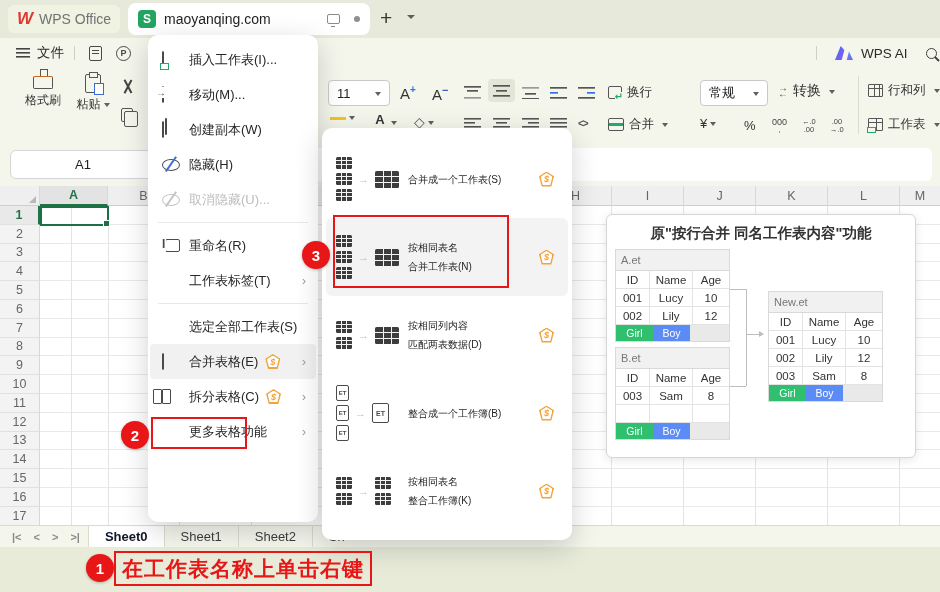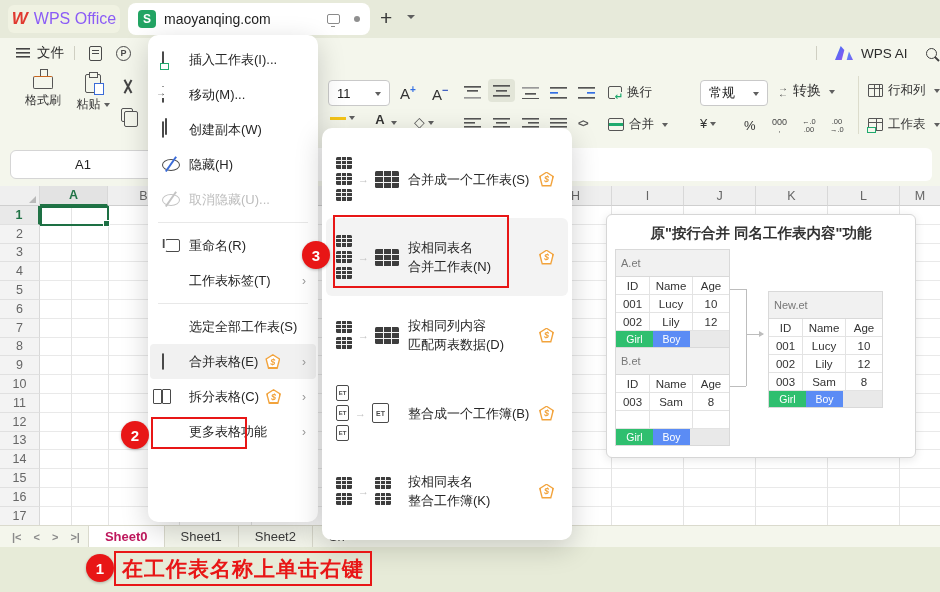--- a/index.html
+++ b/index.html
@@ -5,21 +5,21 @@
   * { margin:0; padding:0; box-sizing:border-box; }
   html,body { width:940px; height:592px; }
   body { font-family:"Liberation Sans","DejaVu Sans",sans-serif; overflow:hidden; }
   #app { position:relative; width:940px; height:592px; background:#f4f6ec; overflow:hidden; }
 
   
   .titlebar { position:absolute; left:0; top:0; width:940px; height:38px; background:#e7eada; }
   .wps-tab { position:absolute; left:8px; top:5px; width:112px; height:28px; background:#f0f2e2; border-radius:6px;
              display:flex; align-items:center; justify-content:center; gap:7px; }
   .wps-logo { color:#e0392f; font-weight:bold; font-style:italic; font-size:17px; letter-spacing:-1px; }
-  .wps-name { font-size:16px; color:#8b5cf6; }
+  .wps-name { font-size:14px; color:#737373; }
   .doc-tab { position:absolute; left:128px; top:3px; width:242px; height:32px; background:#fff; border-radius:8px;
              display:flex; align-items:center; padding:0 10px; gap:8px; }
   .s-icon { width:18px; height:18px; background:#22a463; border-radius:4px; color:#fff; font-size:12px; font-weight:bold;
             display:flex; align-items:center; justify-content:center; }
   .doc-title { font-size:14px; color:#1f1f1f; flex:1; }
   .icon-monitor { width:13px; height:10px; border:1.4px solid #8a8a8a; border-radius:2px; position:relative; }
   .icon-monitor::after { content:''; position:absolute; left:3px; bottom:-4px; width:4px; height:3px; border-bottom:1.4px solid #8a8a8a; }
   .dirty-dot { width:6px; height:6px; border-radius:50%; background:#8f8f8f; margin-left:6px; }
   .newtab-plus { position:absolute; left:380px; top:6px; font-size:21px; color:#3a3a3a; font-weight:300; }
   .caret { display:inline-block; width:0; height:0; border:4px solid transparent; border-top:4.5px solid #5f5f5f; margin-left:3px; position:relative; top:2px; }
@@ -117,29 +117,29 @@
        repeating-linear-gradient(to right,transparent 0 71px,#e4e4e4 71px 72px),
        repeating-linear-gradient(to bottom,transparent 0 17.8px,#e9e9e9 17.8px 18.8px);
      background-position:68px 0,68px 0,0 0; background-size:1px 100%,auto,auto; background-repeat:no-repeat,repeat,repeat; }
   .sel-cell { position:absolute; left:40px; top:20px; width:69px; height:19.5px; border:2px solid #1d7044; }
   .sel-cell::after { content:''; position:absolute; right:-3px; bottom:-3px; width:5px; height:5px; background:#1d7044; border:1px solid #fff; }
 
   
   .sheetbar { position:absolute; left:0; top:525px; width:940px; height:22px; background:#f4f6ec; border-top:1px solid #dadacd; display:flex; align-items:center; }
   .nav-group { display:flex; align-items:center; gap:12px; margin-left:12px; color:#8a8a8a; font-size:11px; font-weight:bold; }
   .sheet-tab { height:22px; display:flex; align-items:center; padding:0 16px; font-size:13px; color:#3c3c3c; border-right:1px solid #dadacd; }
-  .sheet-tab.active { background:#fff; color:#be185d; font-weight:bold; border-right:1px solid #dadacd; border-left:1px solid #dadacd; }
+  .sheet-tab.active { background:#fff; color:#0f172a; font-weight:bold; border-right:1px solid #dadacd; border-left:1px solid #dadacd; }
   .statusarea { position:absolute; left:0; top:547px; width:940px; height:45px; background:#e7ebd8; }
 
   
   .panel { position:absolute; left:606px; top:214px; width:310px; height:244px; background:#fff; border:1px solid #d6d6d6; border-radius:6px;
            box-shadow:0 2px 10px rgba(0,0,0,.10); z-index:5; }
   .panel-title { position:absolute; left:0; top:9px; width:100%; text-align:center; font-size:14.5px; font-weight:bold; color:#333; }
   .mini-table { position:absolute; width:115px; font-size:11.5px; color:#333; border:1px solid #d9d9d9; background:#fff; }
-  .mt-name { height:27px; background:#f1f1f1; color:#777; font-size:11px; padding-left:5px; display:flex; align-items:center; border-bottom:1px solid #d9d9d9; }
+  .mt-name { height:21px; background:#f1f1f1; color:#777; font-size:11px; padding-left:5px; display:flex; align-items:center; border-bottom:1px solid #d9d9d9; }
   .mt-row { display:flex; height:18px; border-bottom:1px solid #e3e3e3; }
   .mt-cell { display:flex; align-items:center; justify-content:center; border-right:1px solid #e3e3e3; }
   .mt-cell:nth-child(1){ width:34px; } .mt-cell:nth-child(2){ width:43px; } .mt-cell:nth-child(3){ width:36px; border-right:none; }
   .mt-tabs { display:flex; height:16px; background:#e9e9e9; }
   .mt-tab { width:37px; display:flex; align-items:center; justify-content:center; color:#fff; font-size:10.5px; }
   .mt-tab.girl { background:#2fbf6f; }
   .mt-tab.boy { background:#5b8cf5; }
   .conn { position:absolute; border-color:#bdbdbd; }
   .conn-v { left:139px; top:74px; height:97px; border-left:1px solid #bdbdbd; }
   .conn-h { width:16px; border-top:1px solid #bdbdbd; left:123px; }
@@ -191,21 +191,21 @@
      background:linear-gradient(#f4f4f4,#f4f4f4) 0 3px/16px 1px,linear-gradient(#f4f4f4,#f4f4f4) 0 7px/16px 1px,
        linear-gradient(#f4f4f4,#f4f4f4) 5px 0/1px 12px,linear-gradient(#f4f4f4,#f4f4f4) 10px 0/1px 12px,#3d3d3d;
      background-repeat:no-repeat; }
   .mtbl.big { width:24px; height:17px;
      background:linear-gradient(#f4f4f4,#f4f4f4) 0 5px/24px 1px,linear-gradient(#f4f4f4,#f4f4f4) 0 11px/24px 1px,
        linear-gradient(#f4f4f4,#f4f4f4) 8px 0/1px 17px,linear-gradient(#f4f4f4,#f4f4f4) 16px 0/1px 17px,#3d3d3d;
      background-repeat:no-repeat; }
   .etfile { width:13px; height:16px; border:1.3px solid #4a4a4a; border-radius:2px; font-size:6px; font-weight:bold; color:#4a4a4a;
             display:flex; align-items:center; justify-content:center; background:#fff; }
   .etfile.big { width:17px; height:20px; font-size:7px; }
-  .sm-label { font-size:13px; color:#262626; line-height:19px; margin-left:6px; }
+  .sm-label { font-size:10px; color:#262626; line-height:19px; margin-left:6px; }
   .sm-item .badge { position:absolute; right:14px; }
 
   
   .anno { z-index:20; position:absolute; }
   .anno-circle { width:28px; height:28px; border-radius:50%; background:#e81616; color:#fff; font-size:15px; font-weight:bold;
                  display:flex; align-items:center; justify-content:center; box-shadow:0 1px 3px rgba(0,0,0,.25); }
   .anno-box { border:2.5px solid #e81616; }
   .anno-text { color:#e81616; font-size:21px; font-weight:bold; display:flex; align-items:center; justify-content:center; letter-spacing:1px; }
 </style>
 </head>

